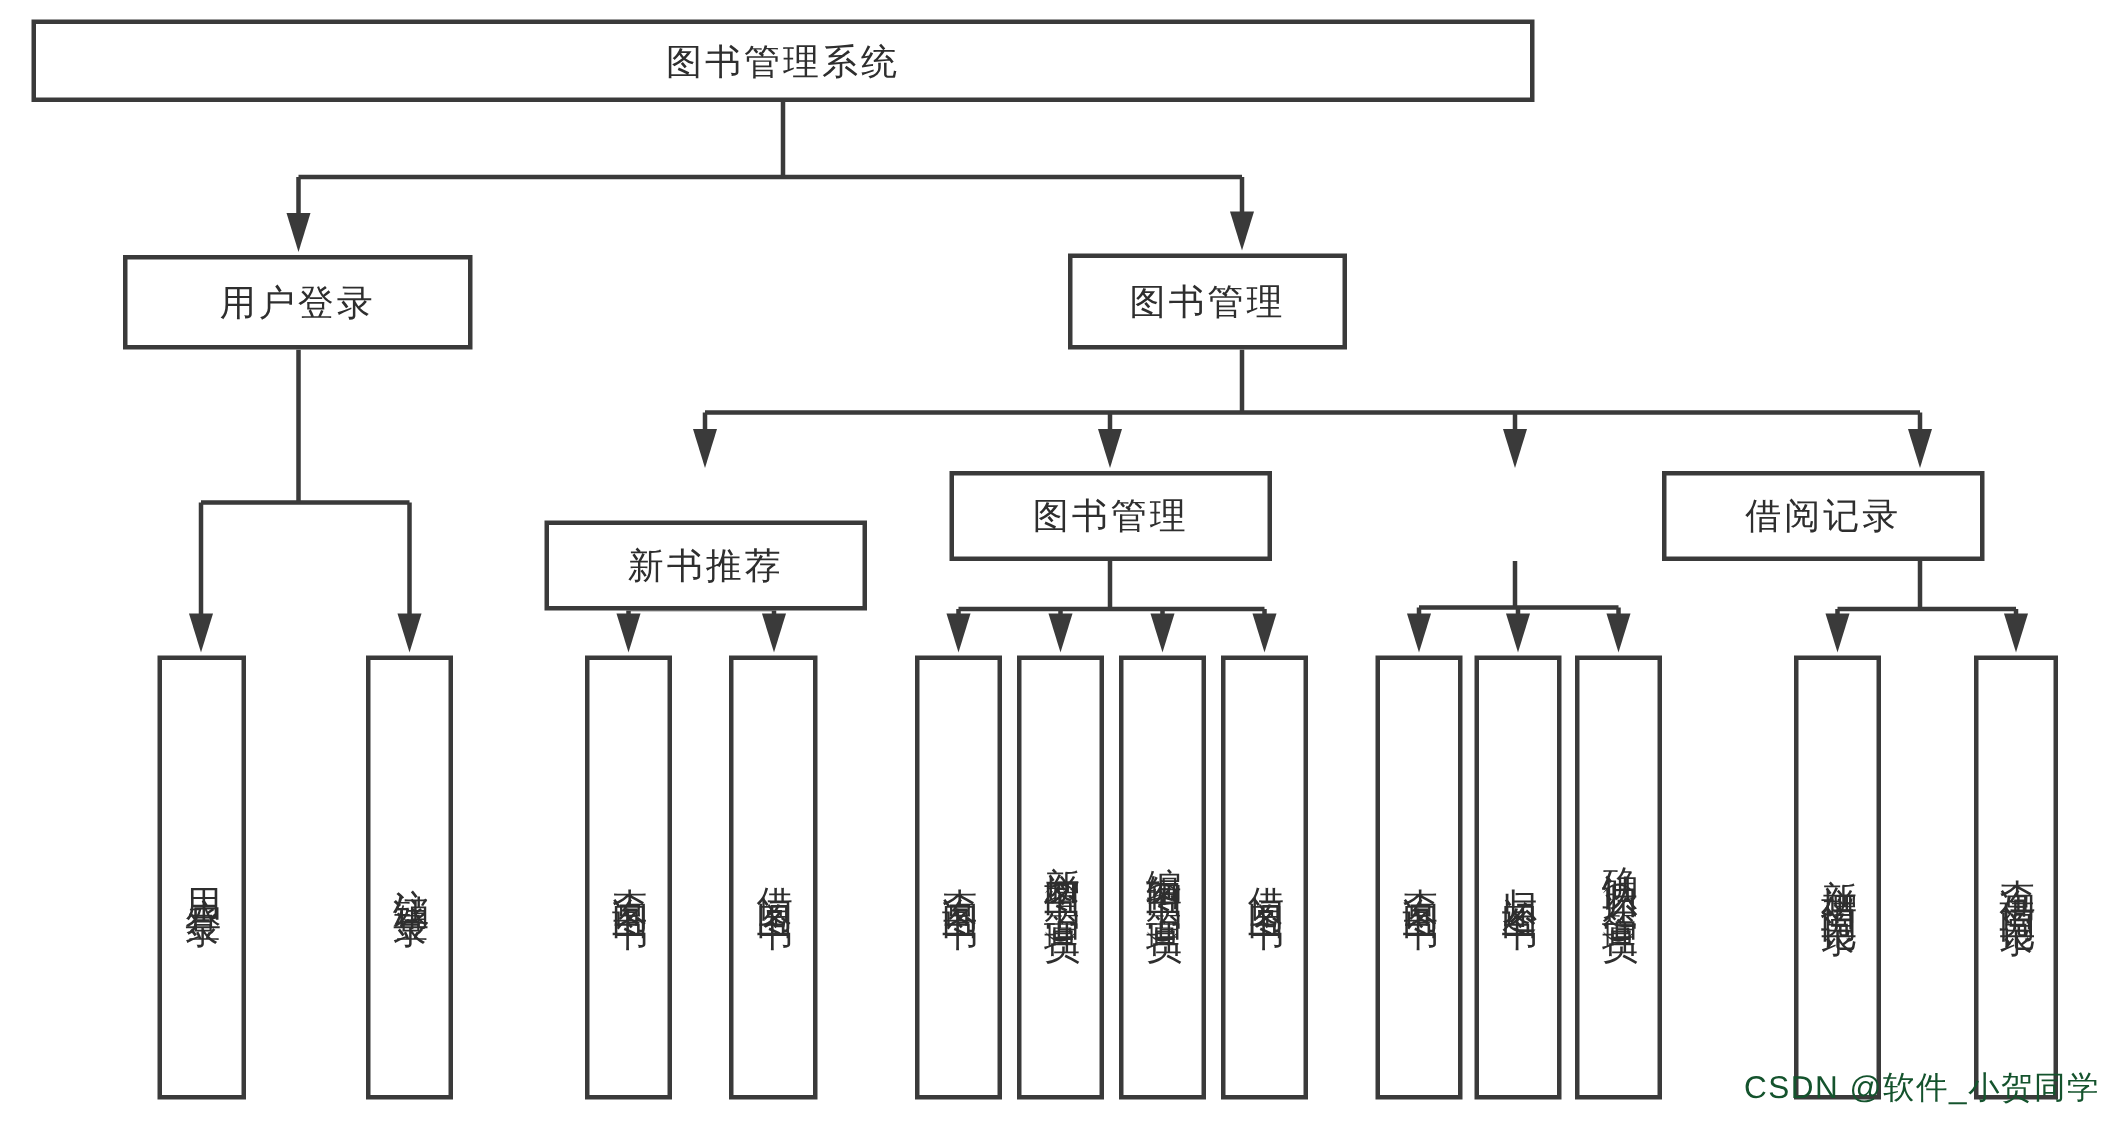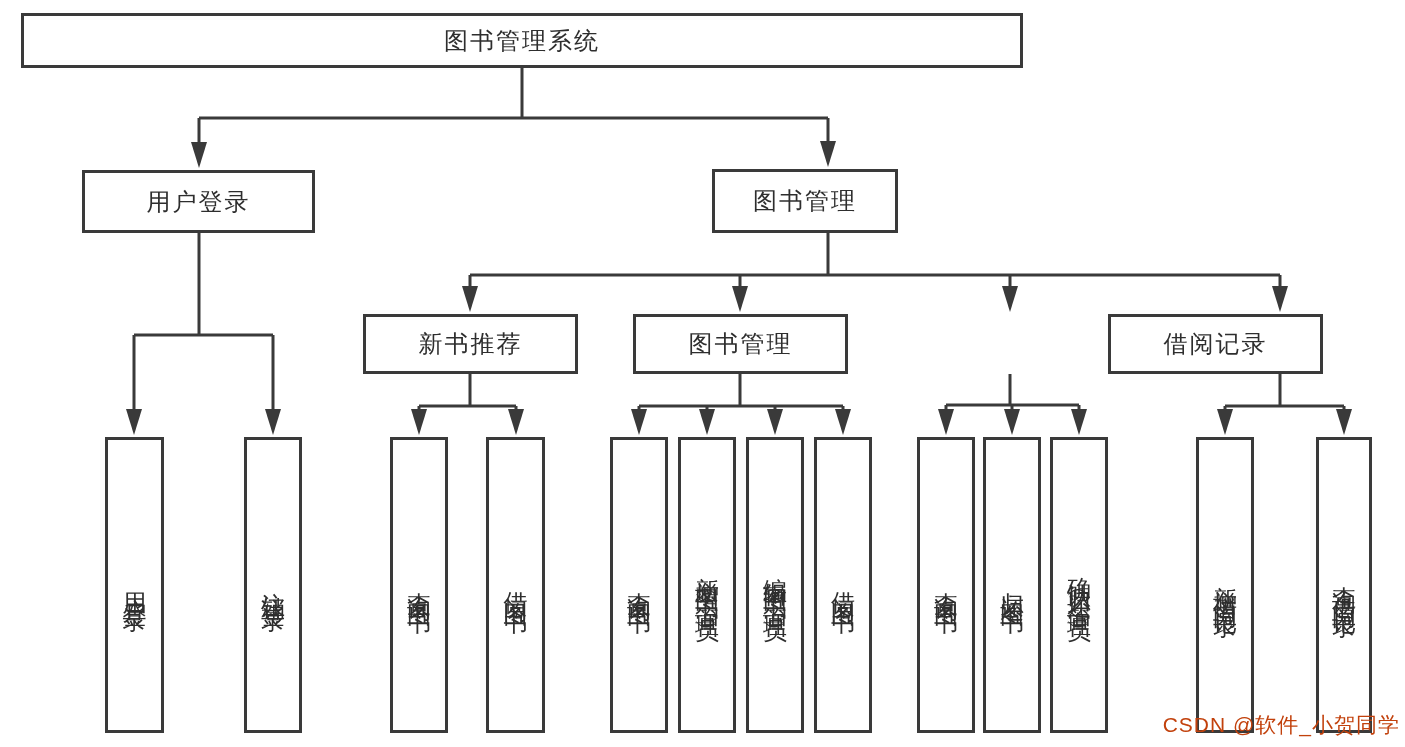--- a/index.html
+++ b/index.html
@@ -41,21 +41,21 @@
     line-height: 1;
     white-space: nowrap;
   }
   
   .n-root  { left: 21px;  top: 13px;  width: 1002px; height: 55px; }
   
   .n-l2a   { left: 82px;  top: 170px; width: 233px; height: 63px; }
   .n-l2b   { left: 712px; top: 169px; width: 186px; height: 64px; }
   
   .n-l3    { top: 314px; height: 60px; width: 215px; }
-  .n-l3a   { left: 363px; }
+  .n-l3a   { left: 363px; margin-top: 33px; }
   .n-l3b   { left: 633px; }
   .n-l3c   { left: 903px; }
   .n-l3d   { left: 1108px; }
   
   .leaf    { top: 437px; height: 296px; width: 58px; }
   .n-a1 { left: 105px; width: 59px; }
   .n-a2 { left: 244px; }
   .n-b1 { left: 390px; }
   .n-b2 { left: 486px; width: 59px; }
   .n-c1 { left: 610px; }
@@ -64,21 +64,21 @@
   .n-c4 { left: 814px; }
   .n-d1 { left: 917px; }
   .n-d2 { left: 983px; }
   .n-d3 { left: 1050px; }
   .n-e1 { left: 1196px; }
   .n-e2 { left: 1316px; width: 56px; }
   #watermark {
     position: absolute;
     right: 5px;
     bottom: 8px;
-    color: #c2410c;
+    color: #14532d;
     font-size: 21px;
     letter-spacing: 1px;
     z-index: 3;
   }
 </style>
 </head>
 <body>
 
 <div id="stage">
 

